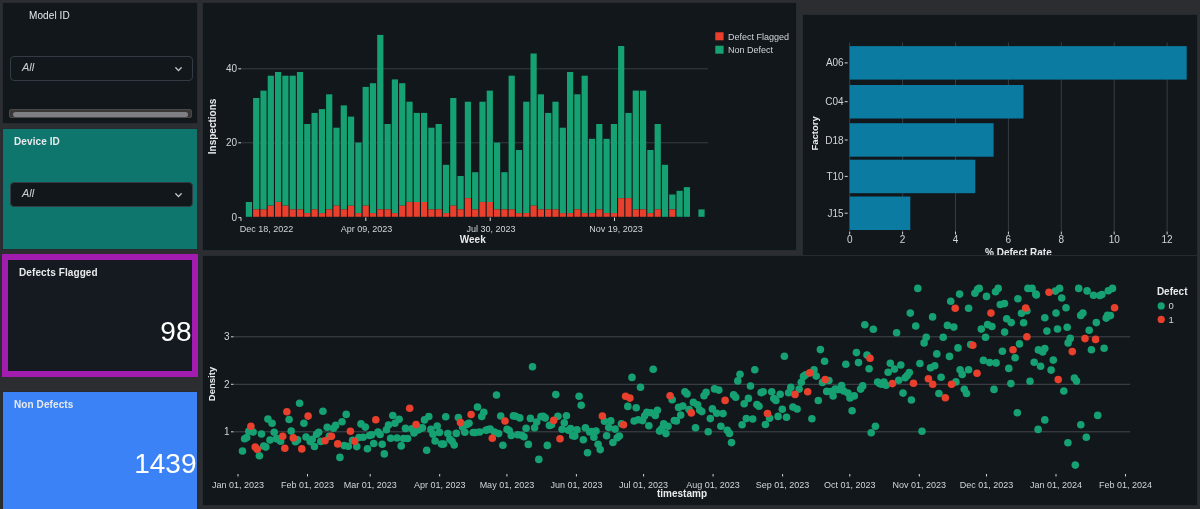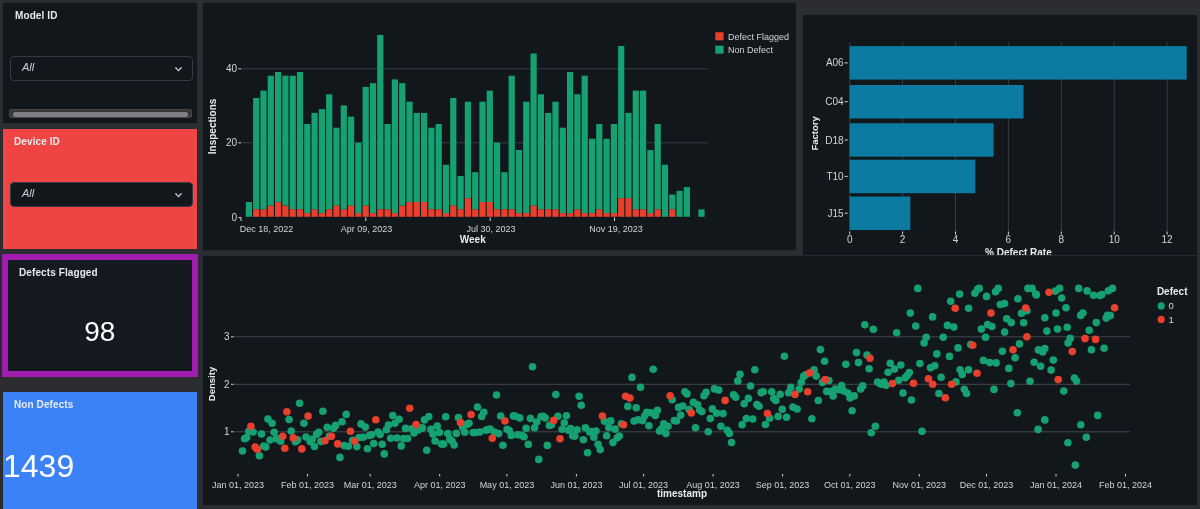--- a/index.html
+++ b/index.html
@@ -1,40 +1,40 @@
 <!DOCTYPE html>
 <html><head><meta charset="utf-8"><style>html,body{margin:0;padding:0;}body{width:1200px;height:509px;background:#2b2d30;font-family:"Liberation Sans", sans-serif;overflow:hidden;position:relative;}</style></head><body>
 <div style="position:absolute;left:2px;top:2px;width:195.5px;height:121.5px;background:#11171b;border:1px solid #262b31;box-sizing:border-box;">
-    <div style="position:absolute;left:0;top:7px;font-size:10px;font-weight:bold;color:#e8eaec;letter-spacing:0.1px;padding-left:12px;">Model ID</div>
+    <div style="position:absolute;left:14px;top:7px;font-size:10px;font-weight:normal;color:#e8eaec;letter-spacing:0.1px;padding-left:12px;">Model ID</div>
     <div style="position:absolute;left:7px;top:53px;width:181px;height:23px;border:1px solid #343b44;border-radius:4px;background:#11171b;">
       <span style="position:absolute;left:11px;top:4px;font-style:italic;font-size:11px;color:#c9ced4;">All</span>
       <svg width="7" height="5" viewBox="0 0 7 5" style="position:absolute;right:10px;top:10px">
         <path d="M0.8 0.8 L3.5 3.6 L6.2 0.8" stroke="#c9ced4" stroke-width="1.3" fill="none" stroke-linecap="round"></path>
       </svg>
     </div>
     <div style="position:absolute;left:6px;top:106px;width:183px;height:9px;background:#3a3836;border:1px solid #4a4846;border-radius:2px;box-sizing:border-box;">
       <div style="position:absolute;left:3px;top:2px;width:175px;height:4.5px;background:#7e8084;border-radius:3px;"></div>
     </div>
   </div>
-<div style="position:absolute;left:2px;top:127.5px;width:195.5px;height:122.5px;background:#ef4444;border:1px solid #262b31;box-sizing:border-box;text-decoration:underline;">
+<div style="position:absolute;left:2px;top:127.5px;width:195.5px;height:122.5px;background:#0f766e;border:1px solid #262b31;box-sizing:border-box;text-decoration:underline;">
     <div style="position:absolute;left:11px;top:7px;font-size:10px;font-weight:bold;color:#e8eaec;letter-spacing:0.1px;">Device ID</div>
     <div style="position:absolute;left:7px;top:53px;width:181px;height:23px;border:1px solid #343b44;border-radius:4px;background:#11171b;">
       <span style="position:absolute;left:11px;top:4px;font-style:italic;font-size:11px;color:#c9ced4;">All</span>
       <svg width="7" height="5" viewBox="0 0 7 5" style="position:absolute;right:10px;top:10px">
         <path d="M0.8 0.8 L3.5 3.6 L6.2 0.8" stroke="#c9ced4" stroke-width="1.3" fill="none" stroke-linecap="round"></path>
       </svg>
     </div>
   </div>
 <div style="position:absolute;left:2px;top:254px;width:195.5px;height:123px;background:#141a20;border:6px solid #a21caf;box-sizing:border-box;">
     <div style="position:absolute;left:11px;top:7px;font-size:10px;font-weight:bold;color:#e8eaec;letter-spacing:0.1px;">Defects Flagged</div>
-    <div style="position:absolute;left:0;top:56px;width:100%;text-align:center;font-size:28px;color:#ffffff;">98</div>
+    <div style="position:absolute;left:0;top:56px;width:100%;text-align:right;font-size:28px;color:#ffffff;">98</div>
   </div>
 <div style="position:absolute;left:2px;top:391px;width:195.5px;height:124.5px;background:#3b82f6;border:1px solid #262b31;box-sizing:border-box;">
     <div style="position:absolute;left:11px;top:7px;font-size:10px;font-weight:bold;color:#e8eaec;letter-spacing:0.1px;">Non Defects</div>
-    <div style="position:absolute;left:0;top:56px;width:100%;text-align:left;font-size:32px;color:#ffffff;">1439</div>
+    <div style="position:absolute;left:0;top:56px;width:100%;text-align:right;font-size:28px;color:#ffffff;">1439</div>
   </div>
 <div style="position:absolute;left:202px;top:2px;width:595px;height:249px;background:#11171b;border:1px solid #262b31;box-sizing:border-box;">
     <svg width="595" height="249" style="position:absolute;left:0;top:0" font-family="&quot;Liberation Sans&quot;, sans-serif">
       <line x1="38" y1="139.8" x2="505" y2="139.8" stroke="#383d43" stroke-width="1"></line>
       <line x1="38" y1="65.8" x2="505" y2="65.8" stroke="#383d43" stroke-width="1"></line>
       <rect x="42.8" y="199.0" width="6.2" height="14.8" fill="#16a173"></rect>
       <rect x="50.1" y="95.0" width="6.2" height="111.4" fill="#16a173"></rect>
       <rect x="50.1" y="206.4" width="6.2" height="7.4" fill="#e8402c"></rect>
       <rect x="57.4" y="87.6" width="6.2" height="118.8" fill="#16a173"></rect>
       <rect x="57.4" y="206.4" width="6.2" height="7.4" fill="#e8402c"></rect>

